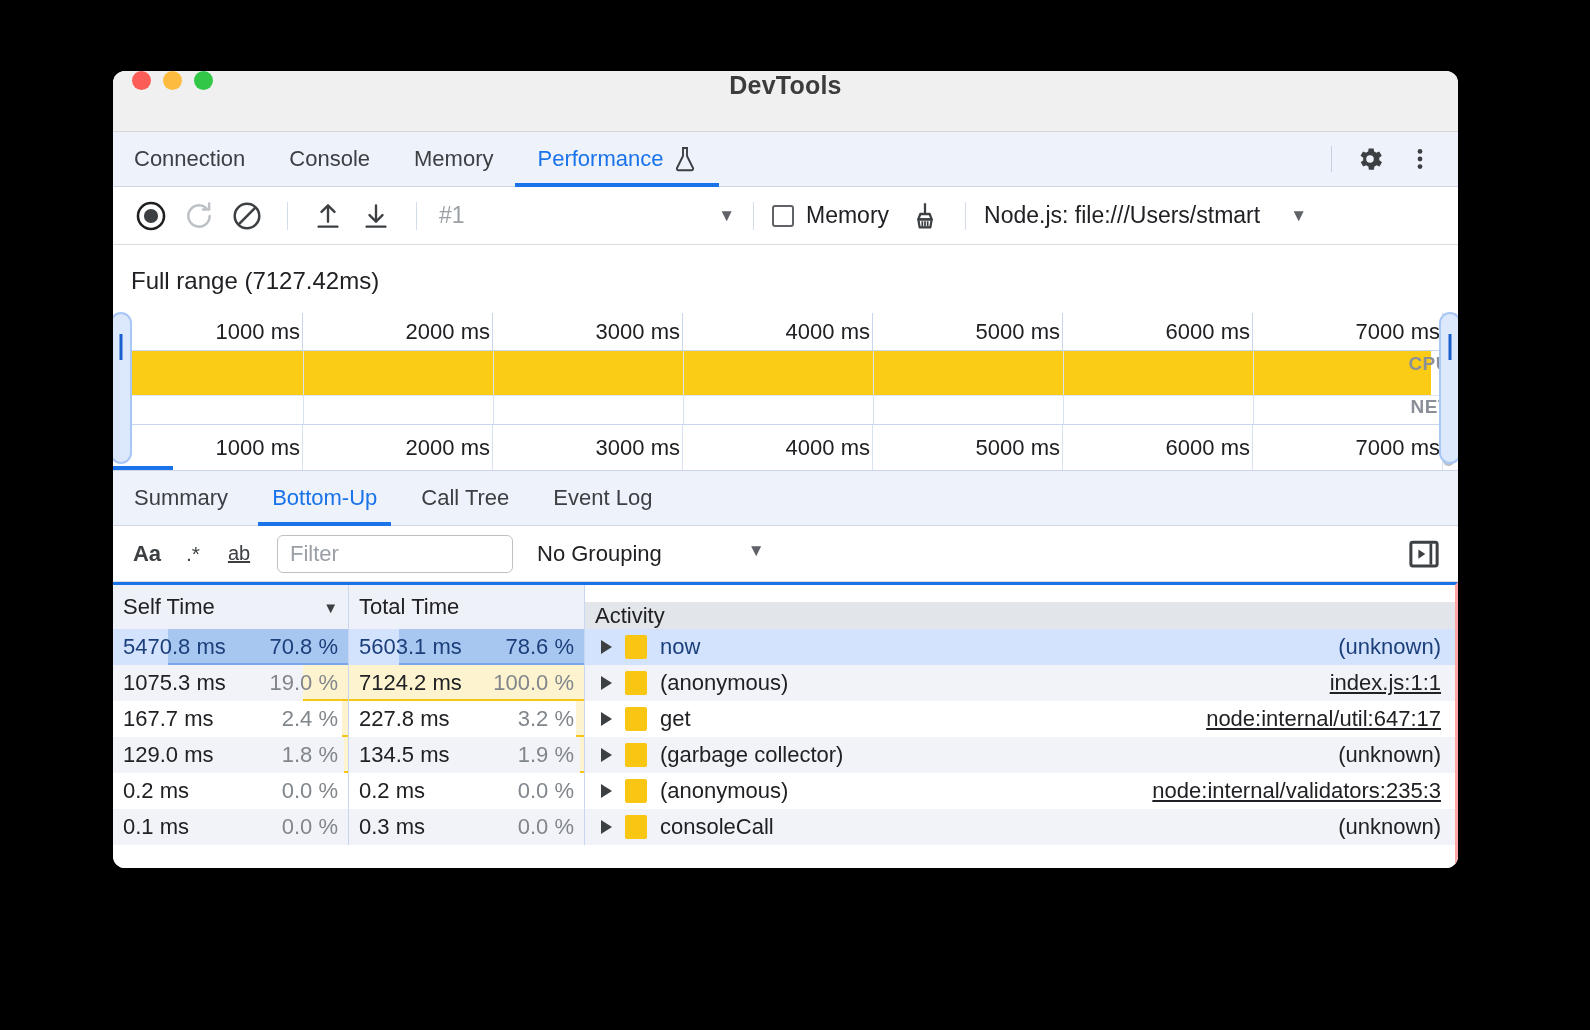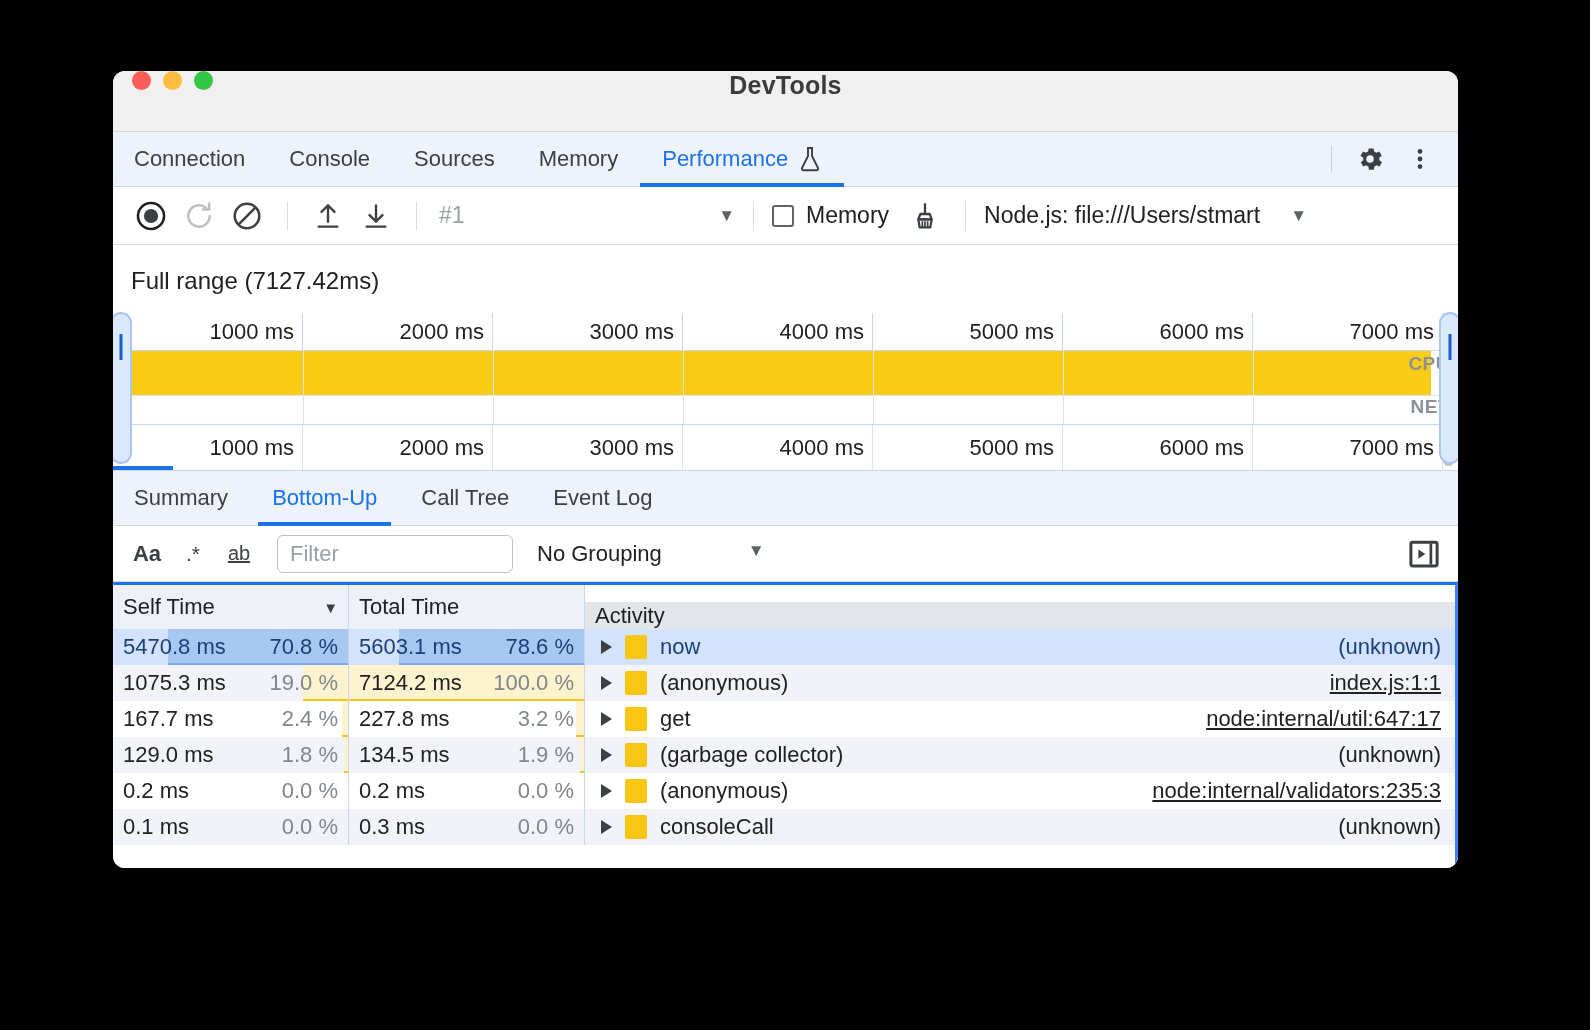--- a/index.html
+++ b/index.html
@@ -109,21 +109,21 @@
     background: #fff;
   }
   .ruler.bottom {
     height: 46px; border-bottom: none; border-top: 1px solid #c9d6ef;
   }
   .tick {
     position: absolute; top: 0; bottom: 0;
     border-right: 1px solid #c9d6ef;
     font-size: 22px; color: #202124;
     display: flex; align-items: center; justify-content: flex-end;
-    padding-right: 8px;
+    padding-right: 2px;
   }
   .ruler.bottom .tick { border-right: 1px solid #d9e2f3; }
   .bands { position: relative; height: 73px; background: #fff; }
   .band-cpu {
     position: absolute; left: 0; top: 0; height: 44px; right: 0;
     overflow: hidden;
   }
   .cpu-fill {
     position: absolute; left: 0; top: 0; bottom: 0;
     background: #facc15;
@@ -206,21 +206,21 @@
     display: flex; gap: 86px;
     margin-left: 18px;
     font-size: 22px; color: #202124;
   }
   .sidebar-toggle { margin-left: auto; }
 
   
   .tablewrap {
     flex: 1 1 auto; background: #fff;
     border-top: 3px solid #1a73e8;
-    border-right: 3px solid #3b82f6;
+    border-right: 3px solid #fca5a5;
     display: flex; flex-direction: column;
     overflow: hidden;
   }
   .thead { display: flex; height: 44px; flex: 0 0 44px; }
   .th {
     display: flex; align-items: center;
     font-size: 22px; color: #202124;
     background: #eef1f7; border-right: 1px solid #c9d6ef;
     padding: 0 10px;
   }
@@ -290,23 +290,20 @@
     </div>
     <div class="win-title">DevTools</div>
   </div>
 
   <div class="tabstrip">
     <div class="tab">
       <span>Connection</span>
     </div>
     <div class="tab">
       <span>Console</span>
-    </div>
-    <div class="tab">
-      <span>Sources</span>
     </div>
     <div class="tab">
       <span>Memory</span>
     </div>
     <div class="tab active">
       <span>Performance</span>
       <span class="flask-ico">
         <svg width="24" height="26" viewBox="0 0 24 26">
           <path d="M9 2h6M10 2v8L4 22a1.6 1.6 0 0 0 1.4 2.3h13.2A1.6 1.6 0 0 0 20 22l-6-12V2" fill="none" stroke="#3c4043" stroke-width="1.9" stroke-linejoin="round"></path>
         </svg>

